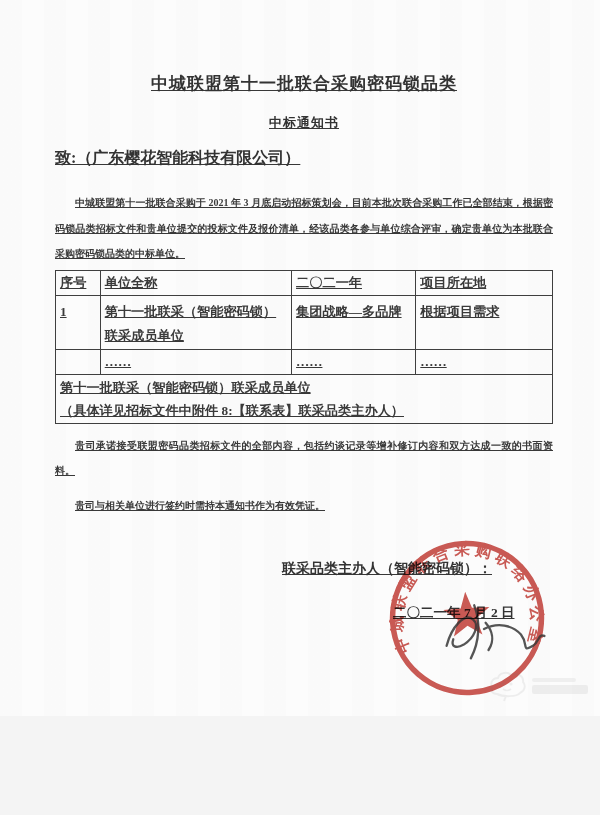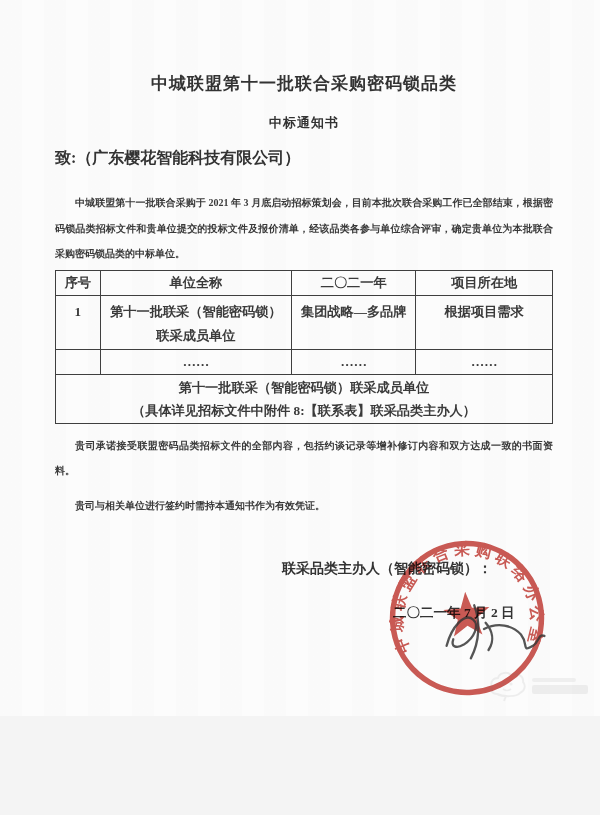--- a/index.html
+++ b/index.html
@@ -11,20 +11,21 @@
   .page{
     position:relative;
     width:600px;height:716px;
     box-sizing:border-box;
     background:
       repeating-linear-gradient(90deg, rgba(0,0,0,0.008) 0 22px, rgba(255,255,255,0) 22px 44px),
       #fcfcfc;
     color:#383838;
     padding:72px 47px 0 55px;
     overflow:hidden;
+    text-decoration:underline;
   }
   .doc-title{
     font-size:17px;font-weight:700;text-align:center;
     letter-spacing:1px;margin:0 0 19px 0;color:#333;
   }
   .doc-subtitle{
     font-size:13px;font-weight:700;text-align:center;
     letter-spacing:1px;margin:0 0 16px 0;color:#333;
   }
   .recipient{
@@ -36,21 +37,21 @@
   }
   .indent{text-indent:2em;}
   .after-table{margin-top:9px;}
   table.award{
     width:100%;border-collapse:collapse;table-layout:fixed;
     margin-top:3px;
     font-size:13.2px;font-weight:600;color:#3a3a3a;
   }
   table.award th, table.award td{
     border:1.2px solid #3f3f3f;
-    text-align:center;padding:1px 4px;
+    text-align:left;padding:1px 4px;
     font-weight:600;
   }
   table.award thead th{height:22px;}
   tr.data-row-1 td{height:48px;vertical-align:top;padding-top:4px;line-height:24px;}
   tr.data-row-2 td{height:22px;}
   td.tbl-footer{line-height:23px;padding:3px 2px 5px 2px;}
   .sig-row{
     margin:42px 0 0 227px;
     font-size:14px;font-weight:700;color:#333;
   }

